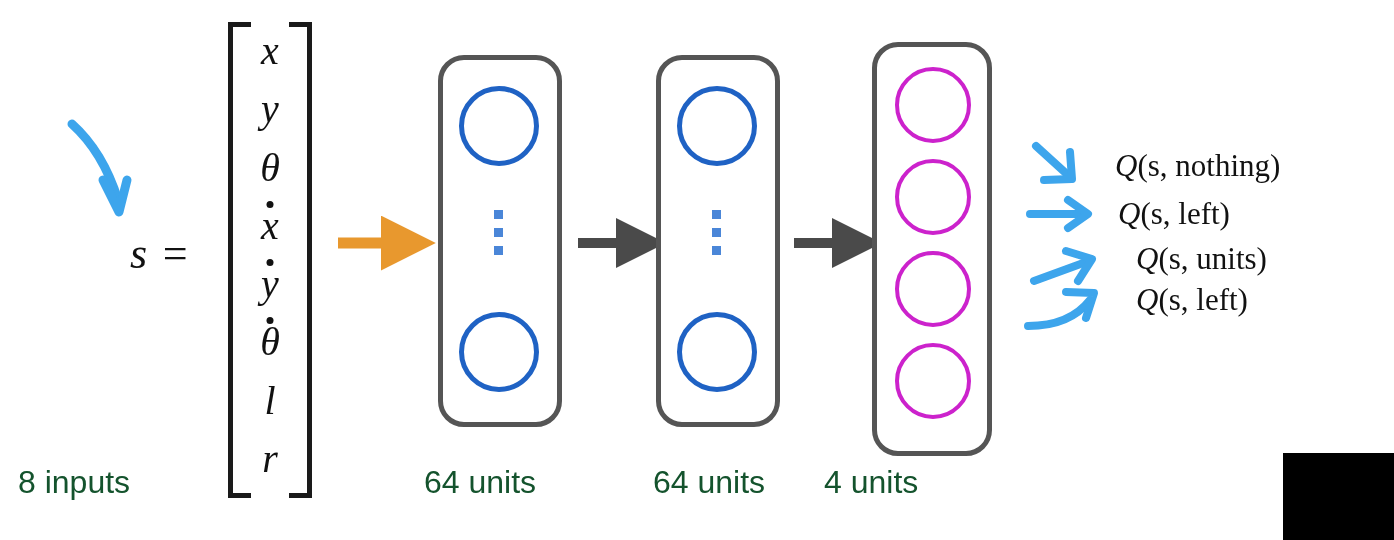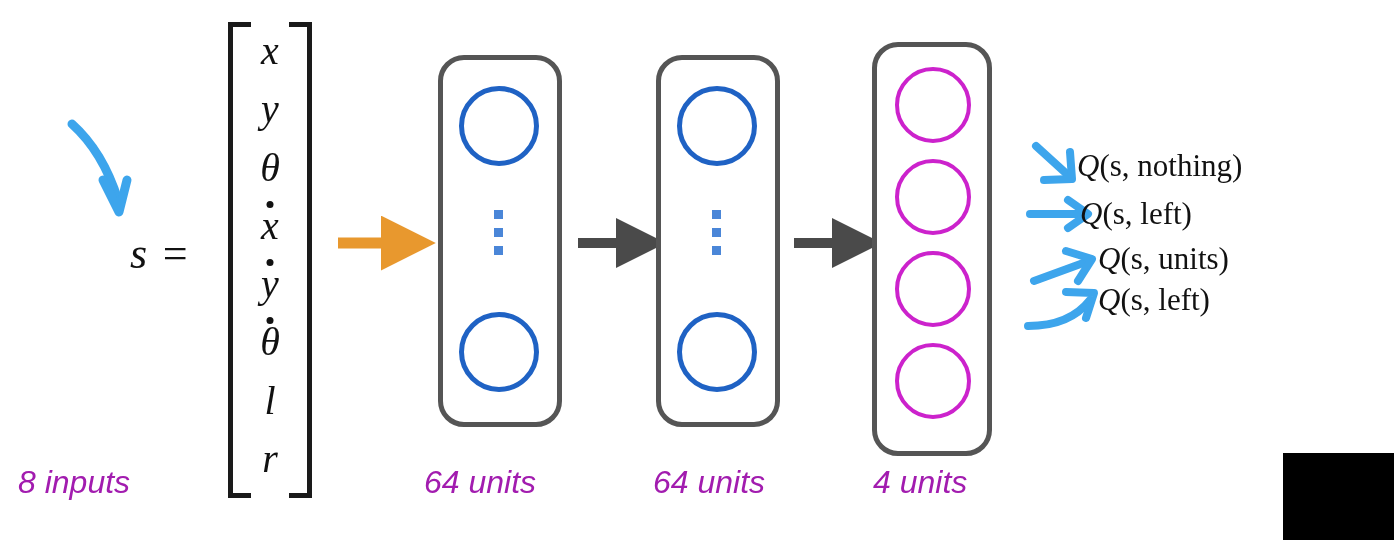--- a/index.html
+++ b/index.html
@@ -128,33 +128,33 @@
     width: 9px;
     height: 9px;
     background: #4a86d8;
   }
 
   
   .unit-label {
     position: absolute;
     font-family: "Liberation Sans", sans-serif;
     font-size: 32px;
-    color: #a21caf;
+    color: #14532d;
     white-space: nowrap;
     top: 464px;
-    font-style: italic;
   }
 
   
   .q-label {
     position: absolute;
     font-family: "Liberation Serif", serif;
     font-size: 31px;
     color: #111111;
     white-space: nowrap;
+    margin-left: 38px;
   }
   .q-label .it { font-style: italic; }
 
   .black-block {
     position: absolute;
     left: 1283px;
     top: 453px;
     width: 111px;
     height: 87px;
     background: #000000;
@@ -273,21 +273,21 @@
 <div class="layer-box output">
   <div class="node magenta" style="left:18px; top:20px; width:76px; height:76px;"></div>
   <div class="node magenta" style="left:18px; top:112px; width:76px; height:76px;"></div>
   <div class="node magenta" style="left:18px; top:204px; width:76px; height:76px;"></div>
   <div class="node magenta" style="left:18px; top:296px; width:76px; height:76px;"></div>
 </div>
 
 <div class="unit-label" style="left:18px;">8 inputs</div>
 <div class="unit-label" style="left:424px;">64 units</div>
 <div class="unit-label" style="left:653px;">64 units</div>
-<div class="unit-label" style="left:873px;">4 units</div>
+<div class="unit-label" style="left:824px;">4 units</div>
 
 <div class="q-label" style="left:1077px; top:148px;">
   <span class="it">Q</span><span>(s, nothing)</span>
 </div>
 <div class="q-label" style="left:1080px; top:196px;">
   <span class="it">Q</span><span>(s, left)</span>
 </div>
 <div class="q-label" style="left:1098px; top:241px;">
   <span class="it">Q</span><span>(s, units)</span>
 </div>

